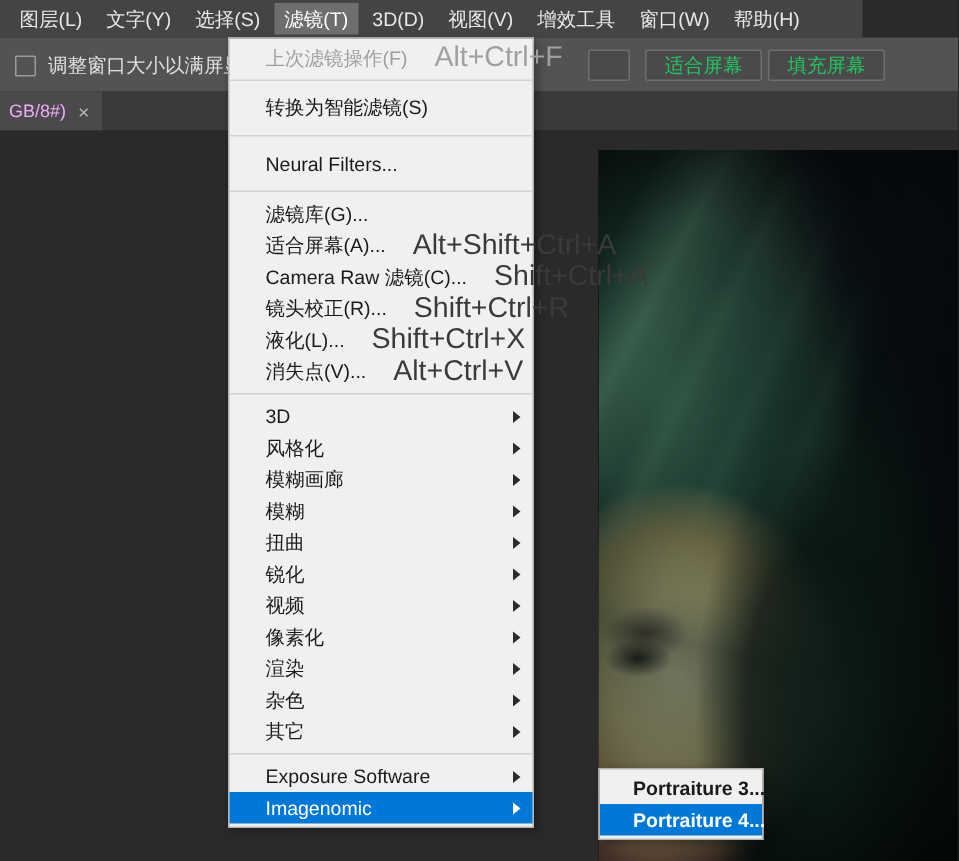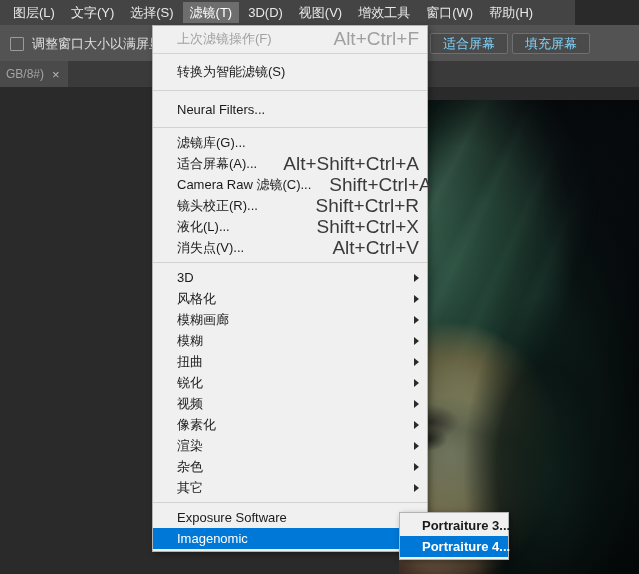--- a/index.html
+++ b/index.html
@@ -70,21 +70,21 @@
     font-size: 13px;
     white-space: nowrap;
   }
   .opt-button {
     position: absolute;
     top: 8px;
     height: 21px;
     border: 1px solid #6f6f6f;
     border-radius: 2px;
     background: #4a4a4a;
-    color: #7dd3fc;
+    color: #22c55e;
     font-size: 13px;
     display: flex;
     align-items: center;
     justify-content: center;
     box-sizing: border-box;
     padding: 0 10px;
   }
   #opt-btn-0 { left: 392px; width: 28px; }
   #opt-btn-1 { left: 430px; width: 78px; }
   #opt-btn-2 { left: 512px; width: 78px; }
@@ -101,21 +101,21 @@
     position: absolute;
     left: 0; top: 0;
     height: 26px;
     background: #4a4a4a;
     display: flex;
     align-items: center;
     padding: 0 8px 0 6px;
     box-sizing: border-box;
   }
   #doc-tab-label {
-    color: #a3a3a3;
+    color: #f0abfc;
     font-size: 12px;
     white-space: nowrap;
   }
   #doc-tab-close {
     color: #b8b8b8;
     font-size: 13px;
     margin-left: 8px;
     line-height: 1;
   }
 
@@ -177,21 +177,21 @@
     position: absolute;
     left: 399px; top: 0px;
     width: 240px; height: 13px;
     background: #2a2a2a;
   }
 
   
   #filter-menu {
     position: absolute;
     left: 152px; top: 25px;
-    width: 276px;
+    width: 204px;
     background: #f0f0f0;
     border: 1px solid #b4b4b4;
     box-sizing: border-box;
     padding: 2px 0;
     box-shadow: 2px 2px 6px rgba(0,0,0,0.35);
   }
   .menu-item {
     position: relative;
     height: 21px;
     display: flex;

